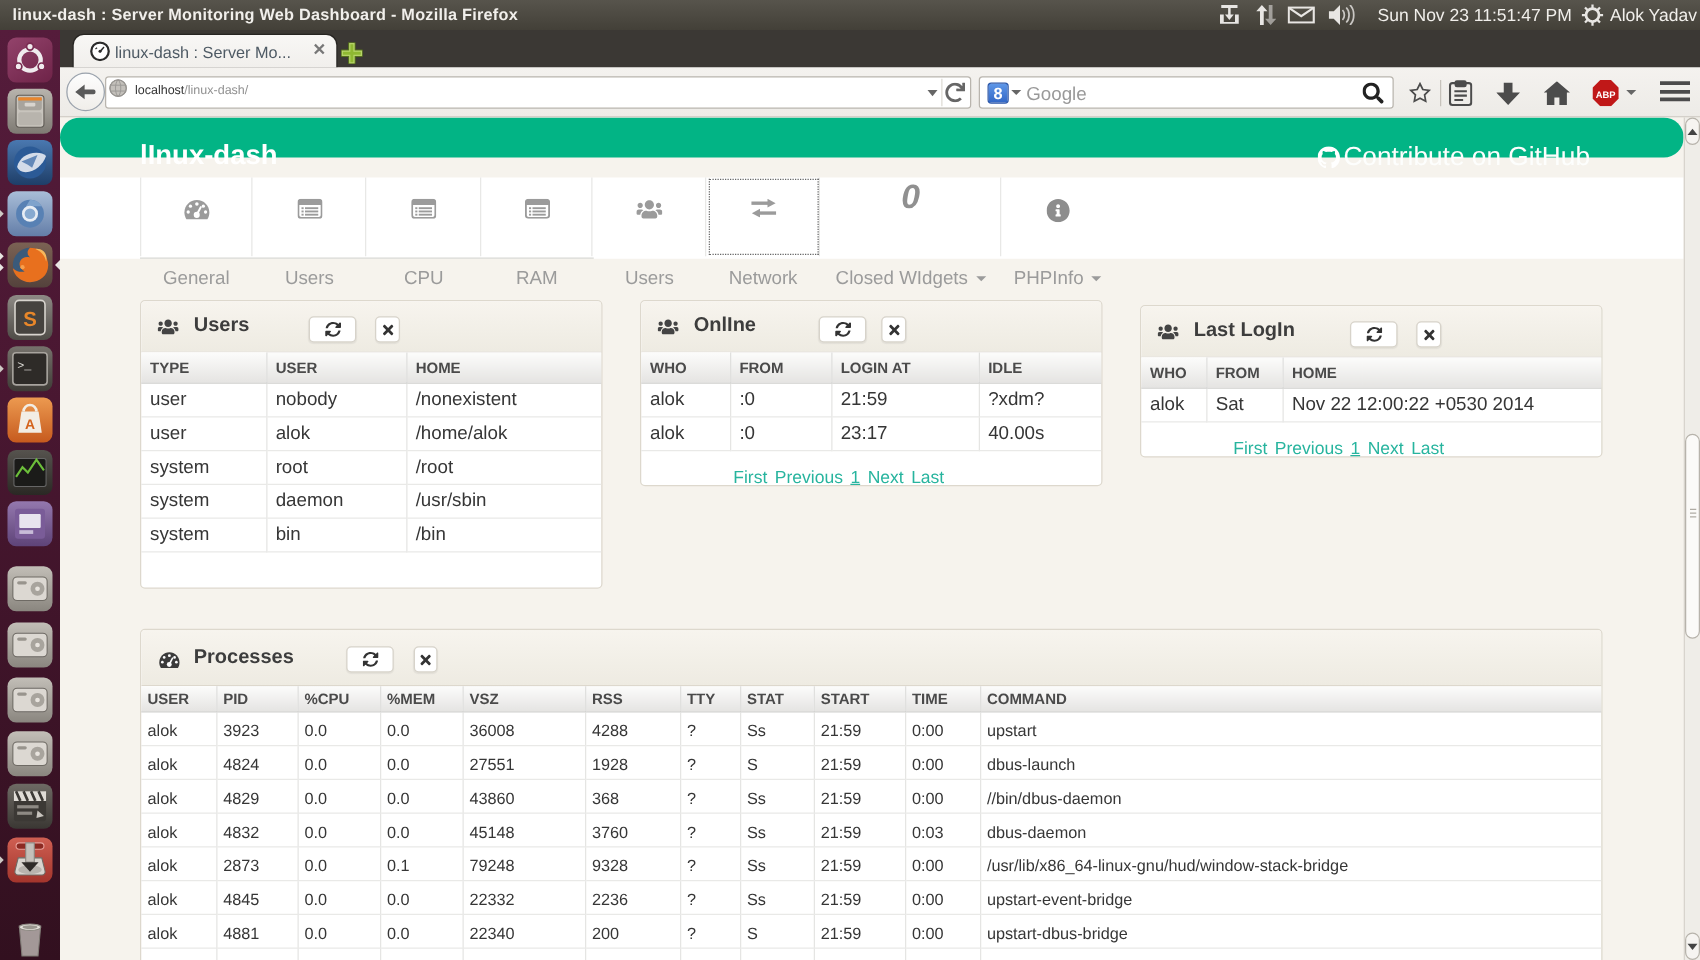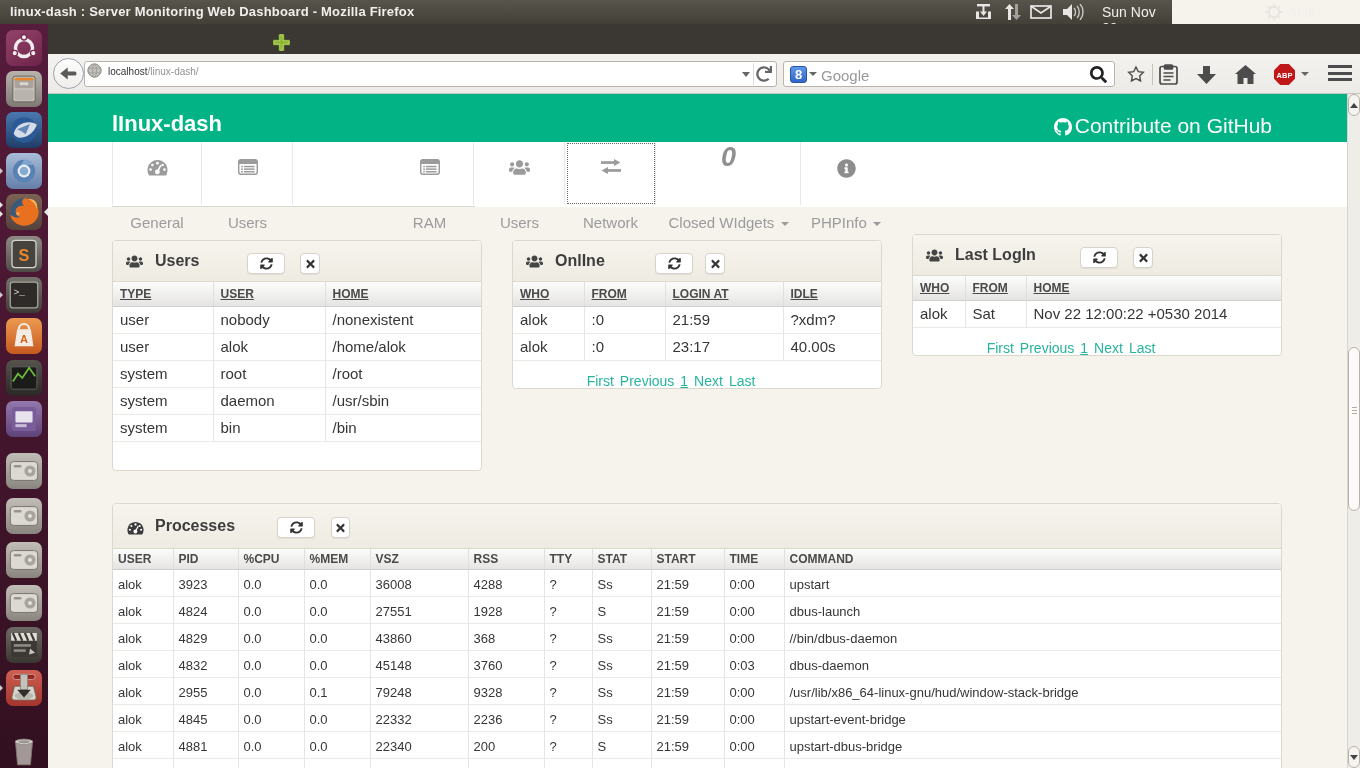--- a/index.html
+++ b/index.html
@@ -1,21 +1,21 @@
 <!DOCTYPE html>
 <html><head>
 <meta charset="utf-8">
 <style>
 * { margin:0; padding:0; box-sizing:border-box; }
 html,body { width:1360px; height:768px; overflow:hidden; font-family:"Liberation Sans",sans-serif; }
 body { position:relative; background:#f6f3ed; }
 .abs { position:absolute; }
 
 
-#toppanel { left:0; top:0; width:1172px; height:24px; background:linear-gradient(#57544c,#434038); color:#f1efeb; }
+#toppanel { left:0; top:0; width:1360px; height:24px; background:linear-gradient(#57544c,#434038); color:#f1efeb; }
 #toppanel .title { position:absolute; left:10px; top:4px; font-size:13px; font-weight:bold; letter-spacing:.2px; }
 
 
 #launcher { left:0; top:24px; width:48px; height:744px; background:linear-gradient(#551c3b,#491731 40%,#32101f); z-index:5; }
 .licon { position:absolute; left:6px; width:36px; height:36px; border-radius:7px; overflow:hidden; }
 .licon svg { width:36px; height:36px; }
 
 
 #tabbar { left:48px; top:24px; width:1312px; height:30px; background:#3b3834; }
 #tab { position:absolute; left:11px; top:4px; width:210px; height:26px; background:linear-gradient(#f8f7f5,#f1efec); border-radius:8px 8px 0 0; box-shadow:0 0 0 1px rgba(0,0,0,.35); }
@@ -27,39 +27,39 @@
 .field { position:absolute; background:#fff; border:1px solid #b9b5ae; border-radius:3px; height:26px; top:7px; }
 #backbtn { position:absolute; left:5px; top:4px; width:31px; height:31px; border-radius:50%; background:linear-gradient(#fdfdfd,#f0eeea); border:1px solid #9ba3ad; z-index:2; display:flex; align-items:center; justify-content:center; }
 #urlbar { left:36px; width:693px; }
 #urltext { position:absolute; left:39px; top:9px; font-size:10px; color:#333; }
 #urltext .dim { color:#919191; }
 #searchbar { left:735px; width:332px; }
 #searchbar .ph { position:absolute; left:37px; top:5px; font-size:15px; color:#999; }
 
 
 #viewport { left:48px; top:94px; width:1299px; height:674px; background:#f6f3ed; overflow:hidden; }
-#greenhdr { position:absolute; left:0; top:0; width:1299px; height:48px; background:#02b485; }
+#greenhdr { position:absolute; left:0; top:0; width:1299px; height:32px; background:#02b485;border-radius:16px; }
 #greenhdr .brand { position:absolute; left:64px; top:17px; font-size:22px; font-weight:bold; color:#fff; }
 #greenhdr .ghlink { position:absolute; right:75px; top:20px; font-size:21px; color:#fdfefd; }
 
 #navbar { position:absolute; left:0; top:48px; width:1299px; height:65px; background:#fff; }
 .navcell { position:absolute; top:0; height:63px; border-right:1px solid #e8e8e6; text-align:center; color:#9b9b9b; }
 .navcell .nlabel { position:absolute; width:100%; top:36px; font-size:15px;margin-top:36px; }
 .navcell .nicon { position:absolute; width:100%; top:17px; height:20px; }
 #navborder { position:absolute; left:64px; top:112px; width:363px; height:0; border-bottom:1px solid #d8d8d4; }
 
 .panel { position:absolute; background:#fff; border:1px solid #ddd8cd; border-radius:4px; }
 .phead { position:absolute; left:0; top:0; width:100%; background:linear-gradient(#f7f4ee,#eeebe2); border-bottom:1px solid #ddd8cd; border-radius:3px 3px 0 0; }
 .ptitle { position:absolute; font-weight:bold; font-size:16px; color:#3d3d3d; }
 .pbtn { position:absolute; background:#fff; border:1px solid #d7d3ca; border-radius:4px; height:21px; box-shadow:0 1px 1px rgba(0,0,0,.06); display:flex; align-items:center; justify-content:center; }
 table { border-collapse:collapse; table-layout:fixed; width:100%; }
 th { background:linear-gradient(#fcfcfb,#e5e4e2); border-bottom:1px solid #cfcfcd; border-right:1px solid #e0e0de; font-size:12px; color:#4a4a4a; text-align:left; font-weight:bold; }
 td { border-bottom:1px solid #e9e9e7; border-right:1px solid #e5e5e3; font-size:15px; color:#363636; }
 th:last-child, td:last-child { border-right:none; }
-.wtable th { height:24px; padding:0 0 0 7px;text-decoration:underline; }
+.wtable th { height:24px; padding:0 0 0 7px; }
 .wtable td { height:27px; padding:0 0 0 7px; }
 .pgn { position:absolute; width:100%; text-align:center; font-size:14px; color:#27b49e; }
 .pgn span { margin:0 3px; }
 .pgn .cur { text-decoration:underline; }
 
 #ptable th { height:20px; padding:0 0 0 5px; font-size:12px; }
 #ptable td { height:27px; padding:3px 0 0 5px; font-size:13px; }
 #searchbox { position:absolute; right:8px; top:10px; width:208px; height:26px; background:#fff; border:1px solid #ccc8bf; border-radius:4px; font-size:13px; color:#9b9b9b; line-height:24px; padding-left:5px; }
 
 .caret { display:inline-block; width:0; height:0; border-left:4px solid transparent; border-right:4px solid transparent; border-top:4px solid #9b9b9b; vertical-align:2px; margin-left:2px; }
@@ -142,20 +142,30 @@
   <svg class="abs" style="left:1265px;top:3px;" width="18" height="18" viewBox="0 0 18 18" fill="none" stroke="#e8e6e3">
       <circle cx="9" cy="9" r="5.2" stroke-width="2.2"></circle>
       <g stroke-width="1.8">
         <path d="M9 .5v3M9 14.5v3M.5 9h3M14.5 9h3M3 3l2.1 2.1M12.9 12.9L15 15M15 3l-2.1 2.1M5.1 12.9L3 15"></path>
       </g>
     </svg>
   <div class="abs" style="left:1288px;top:4px;font-size:14px;color:#f1efeb;">Alok Yadav</div>
 </div>
 
 <div class="abs" id="tabbar">
+  <div id="tab">
+    <svg style="position:absolute;left:13px;top:5px;" width="16" height="16" viewBox="0 0 16 16">
+        <circle cx="8" cy="8" r="7" fill="#fff" stroke="#2b2b2b" stroke-width="1.8"></circle>
+        <circle cx="8" cy="8" r="1.2" fill="#2b2b2b"></circle>
+        <polygon points="8.4,8.9 7.2,8.1 10.8,4.2 11.6,4.9" fill="#2b2b2b"></polygon>
+        <rect x="4.2" y="5.2" width="1.6" height="1" fill="#2b2b2b" transform="rotate(-35 5 5.7)"></rect>
+      </svg>
+    <div class="ttxt">linux-dash : Server Mo...</div>
+    <div class="tclose">✕</div>
+  </div>
   <svg style="position:absolute;left:225px;top:10px;" width="17" height="17" viewBox="0 0 17 17">
       <path d="M6 0h5v6h6v5h-6v6H6v-6H0V6h6z" fill="#8fb832" stroke="#55701c" stroke-width="1"></path>
       <path d="M6.8.8h3.4v6h6v3.4h-6v6H6.8v-6h-6V6.8h6z" fill="none" stroke="#c2dc78" stroke-width="1" opacity=".8"></path>
     </svg>
 </div>
 
 <div class="abs" id="toolbar">
   <div class="field" id="urlbar"></div>
   <div id="backbtn">
       <svg width="19" height="19" viewBox="0 0 24 24" fill="#5a5a5a">
@@ -218,20 +228,26 @@
         <div class="nicon"><svg width="21" height="17" fill="#9b9b9b">
             <use href="#i-gauge"></use>
           </svg></div>
         <div class="nlabel">General</div>
       </div>
     <div class="navcell" style="left:155px;width:90px;">
         <div class="nicon"><svg width="20" height="16" fill="#9b9b9b" color="#9b9b9b">
             <use href="#i-listalt"></use>
           </svg></div>
         <div class="nlabel">Users</div>
+      </div>
+    <div class="navcell" style="left:246px;width:91px;">
+        <div class="nicon"><svg width="20" height="16" fill="#9b9b9b" color="#9b9b9b">
+            <use href="#i-listalt"></use>
+          </svg></div>
+        <div class="nlabel">CPU</div>
       </div>
     <div class="navcell" style="left:338px;width:88px;">
         <div class="nicon"><svg width="20" height="16" fill="#9b9b9b" color="#9b9b9b">
             <use href="#i-listalt"></use>
           </svg></div>
         <div class="nlabel">RAM</div>
       </div>
     <div class="navcell" style="left:427px;width:90px;">
         <div class="nicon"><svg width="21" height="17" fill="#9b9b9b">
             <use href="#i-users"></use>
@@ -357,21 +373,21 @@
               <td>alok</td>
               <td>:0</td>
               <td>23:17</td>
               <td>40.00s</td>
             </tr>
       </tbody>
         </table>
       <div class="pgn" style="left:-26px;top:132px;"><span>First</span><span>Previous</span><span class="cur">1</span><span>Next</span><span>Last</span></div>
     </div>
 
-    <div class="panel" style="left:864px;top:140px;width:370px;height:122px;">
+    <div class="panel" style="left:864px;top:150px;width:370px;height:122px;">
       <div class="phead" style="height:41px;">
         <svg style="position:absolute;left:13px;top:13px;" width="17" height="15" fill="#444">
             <use href="#i-users"></use>
           </svg>
         <div class="ptitle" style="left:42px;top:11px;">Last LogIn</div>
         <div class="pbtn" style="left:167px;top:12px;width:38px;">
             <svg width="13" height="13" fill="#333">
               <use href="#i-refresh"></use>
             </svg>
           </div>
@@ -495,21 +511,21 @@
               <td>45148</td>
               <td>3760</td>
               <td>?</td>
               <td>Ss</td>
               <td>21:59</td>
               <td>0:03</td>
               <td>dbus-daemon</td>
             </tr>
         <tr>
               <td>alok</td>
-              <td>2955</td>
+              <td>2873</td>
               <td>0.0</td>
               <td>0.1</td>
               <td>79248</td>
               <td>9328</td>
               <td>?</td>
               <td>Ss</td>
               <td>21:59</td>
               <td>0:00</td>
               <td>/usr/lib/x86_64-linux-gnu/hud/window-stack-bridge</td>
             </tr>

